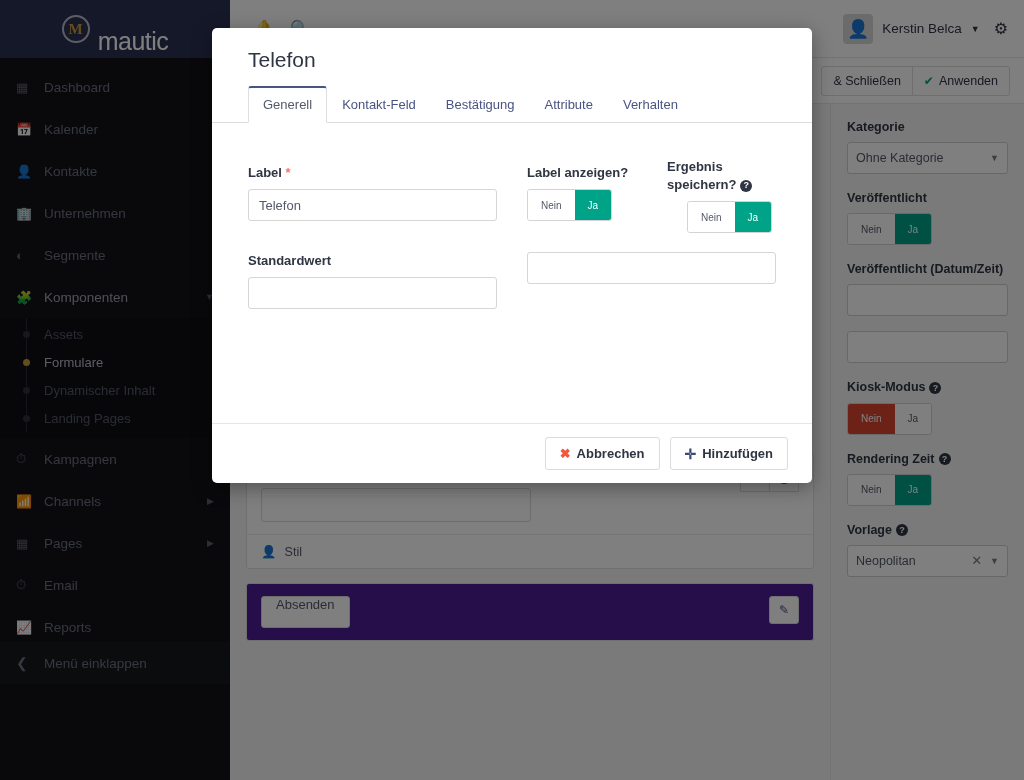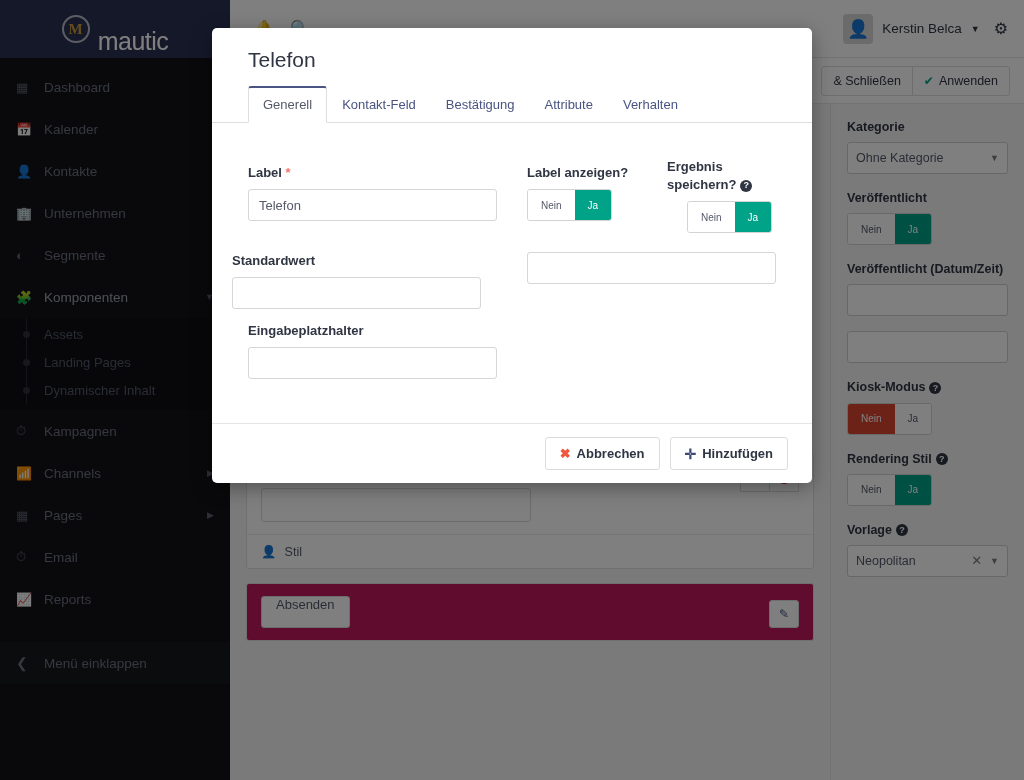--- a/index.html
+++ b/index.html
@@ -135,23 +135,23 @@
     width: 30px; height: 28px; border: 1px solid #dcdcdc; background: #fff;
     display: flex; align-items: center; justify-content: center;
     font-size: 12px; color: #3b4a77; cursor: pointer; margin-left: -1px;
   }
   .tool-btn.danger { color: #c0392b; }
   .fc-meta {
     padding: 9px 14px; font-size: 12.5px; color: #55596a;
     display: flex; align-items: center; gap: 8px;
   }
   .submit-card {
-    background: #be185d; border: 1px solid #e0e0e0; border-radius: 3px;
+    background: #4c1d95; border: 1px solid #e0e0e0; border-radius: 3px;
     margin-top: 14px; padding: 12px 14px; display: flex;
-    align-items: flex-end; justify-content: space-between;
+    align-items: flex-start; justify-content: space-between;
   }
   .submit-btn {
     height: 32px; padding: 0 14px; border: 1px solid #d8d8d8;
     border-radius: 3px; background: #fff; font-size: 13px; color: #55596a;
     cursor: pointer;
   }
 
   
   .rp-label { font-size: 12.5px; font-weight: bold; color: #2f3542; margin: 0 0 6px 0; line-height: 1.45; }
   .rp-label.first { margin-top: 0; }
@@ -268,31 +268,37 @@
         <span class="caret">▼</span>
       </div>
 
       <div class="subnav">
         <div class="sub-item">
           <span class="dot">
               <i></i>
             </span>
           <span>Assets</span>
         </div>
+        <div class="sub-item active">
+          <span class="dot">
+              <i></i>
+            </span>
+          <span>Formulare</span>
+        </div>
+        <div class="sub-item">
+          <span class="dot">
+              <i></i>
+            </span>
+          <span>Dynamischer Inhalt</span>
+        </div>
         <div class="sub-item">
           <span class="dot">
               <i></i>
             </span>
           <span>Landing Pages</span>
-        </div>
-        <div class="sub-item">
-          <span class="dot">
-              <i></i>
-            </span>
-          <span>Dynamischer Inhalt</span>
         </div>
       </div>
 
       <div class="nav-item">
         <span class="ico">⏱</span>
         <span class="lbl">Kampagnen</span>
       </div>
       <div class="nav-item">
         <span class="ico">📶</span>
         <span class="lbl">Channels</span>
@@ -399,21 +405,21 @@
             <span>Kiosk-Modus</span><span class="help">?</span>
           </div>
           <div class="toggle">
             <span class="on-red">Nein</span>
             <span>Ja</span>
           </div>
         </div>
 
         <div class="rp-group">
           <div class="rp-label">
-            <span>Rendering Stil</span><span class="help">?</span>
+            <span>Rendering Zeit</span><span class="help">?</span>
           </div>
           <div class="toggle">
             <span>Nein</span>
             <span class="on-green">Ja</span>
           </div>
         </div>
 
         <div class="rp-group">
           <div class="rp-label">
             <span>Vorlage</span><span class="help">?</span>
@@ -463,33 +469,29 @@
       <div class="m-field" style="left:455px; top:14px; width:110px;">
         <div class="m-label">
           <span>Ergebnis speichern?</span><span class="help">?</span>
         </div>
         <div class="toggle" style="margin-left:20px;">
           <span>Nein</span>
           <span class="on-green">Ja</span>
         </div>
       </div>
 
-      <div class="m-field" style="left:20px; top:108px; width:249px;">
+      <div class="m-field" style="left:36px; top:108px; width:249px;">
         <div class="m-label">Standardwert</div>
         <div class="m-input"></div>
       </div>
 
       <div class="m-field" style="left:315px; top:108px; width:249px;">
         <div class="m-input"></div>
       </div>
 
-      <div class="m-field" style="left:36px; top:178px; width:249px;">
-        <div class="m-label">Eingabeplatzhalter</div>
-        <div class="m-input"></div>
-      </div>
 
     </div>
 
     <div class="modal-footer">
       <div class="mbtn">
         <span class="x-ico">✖</span>
         <span>Abbrechen</span>
       </div>
       <div class="mbtn">
         <span class="p-ico">✛</span>

